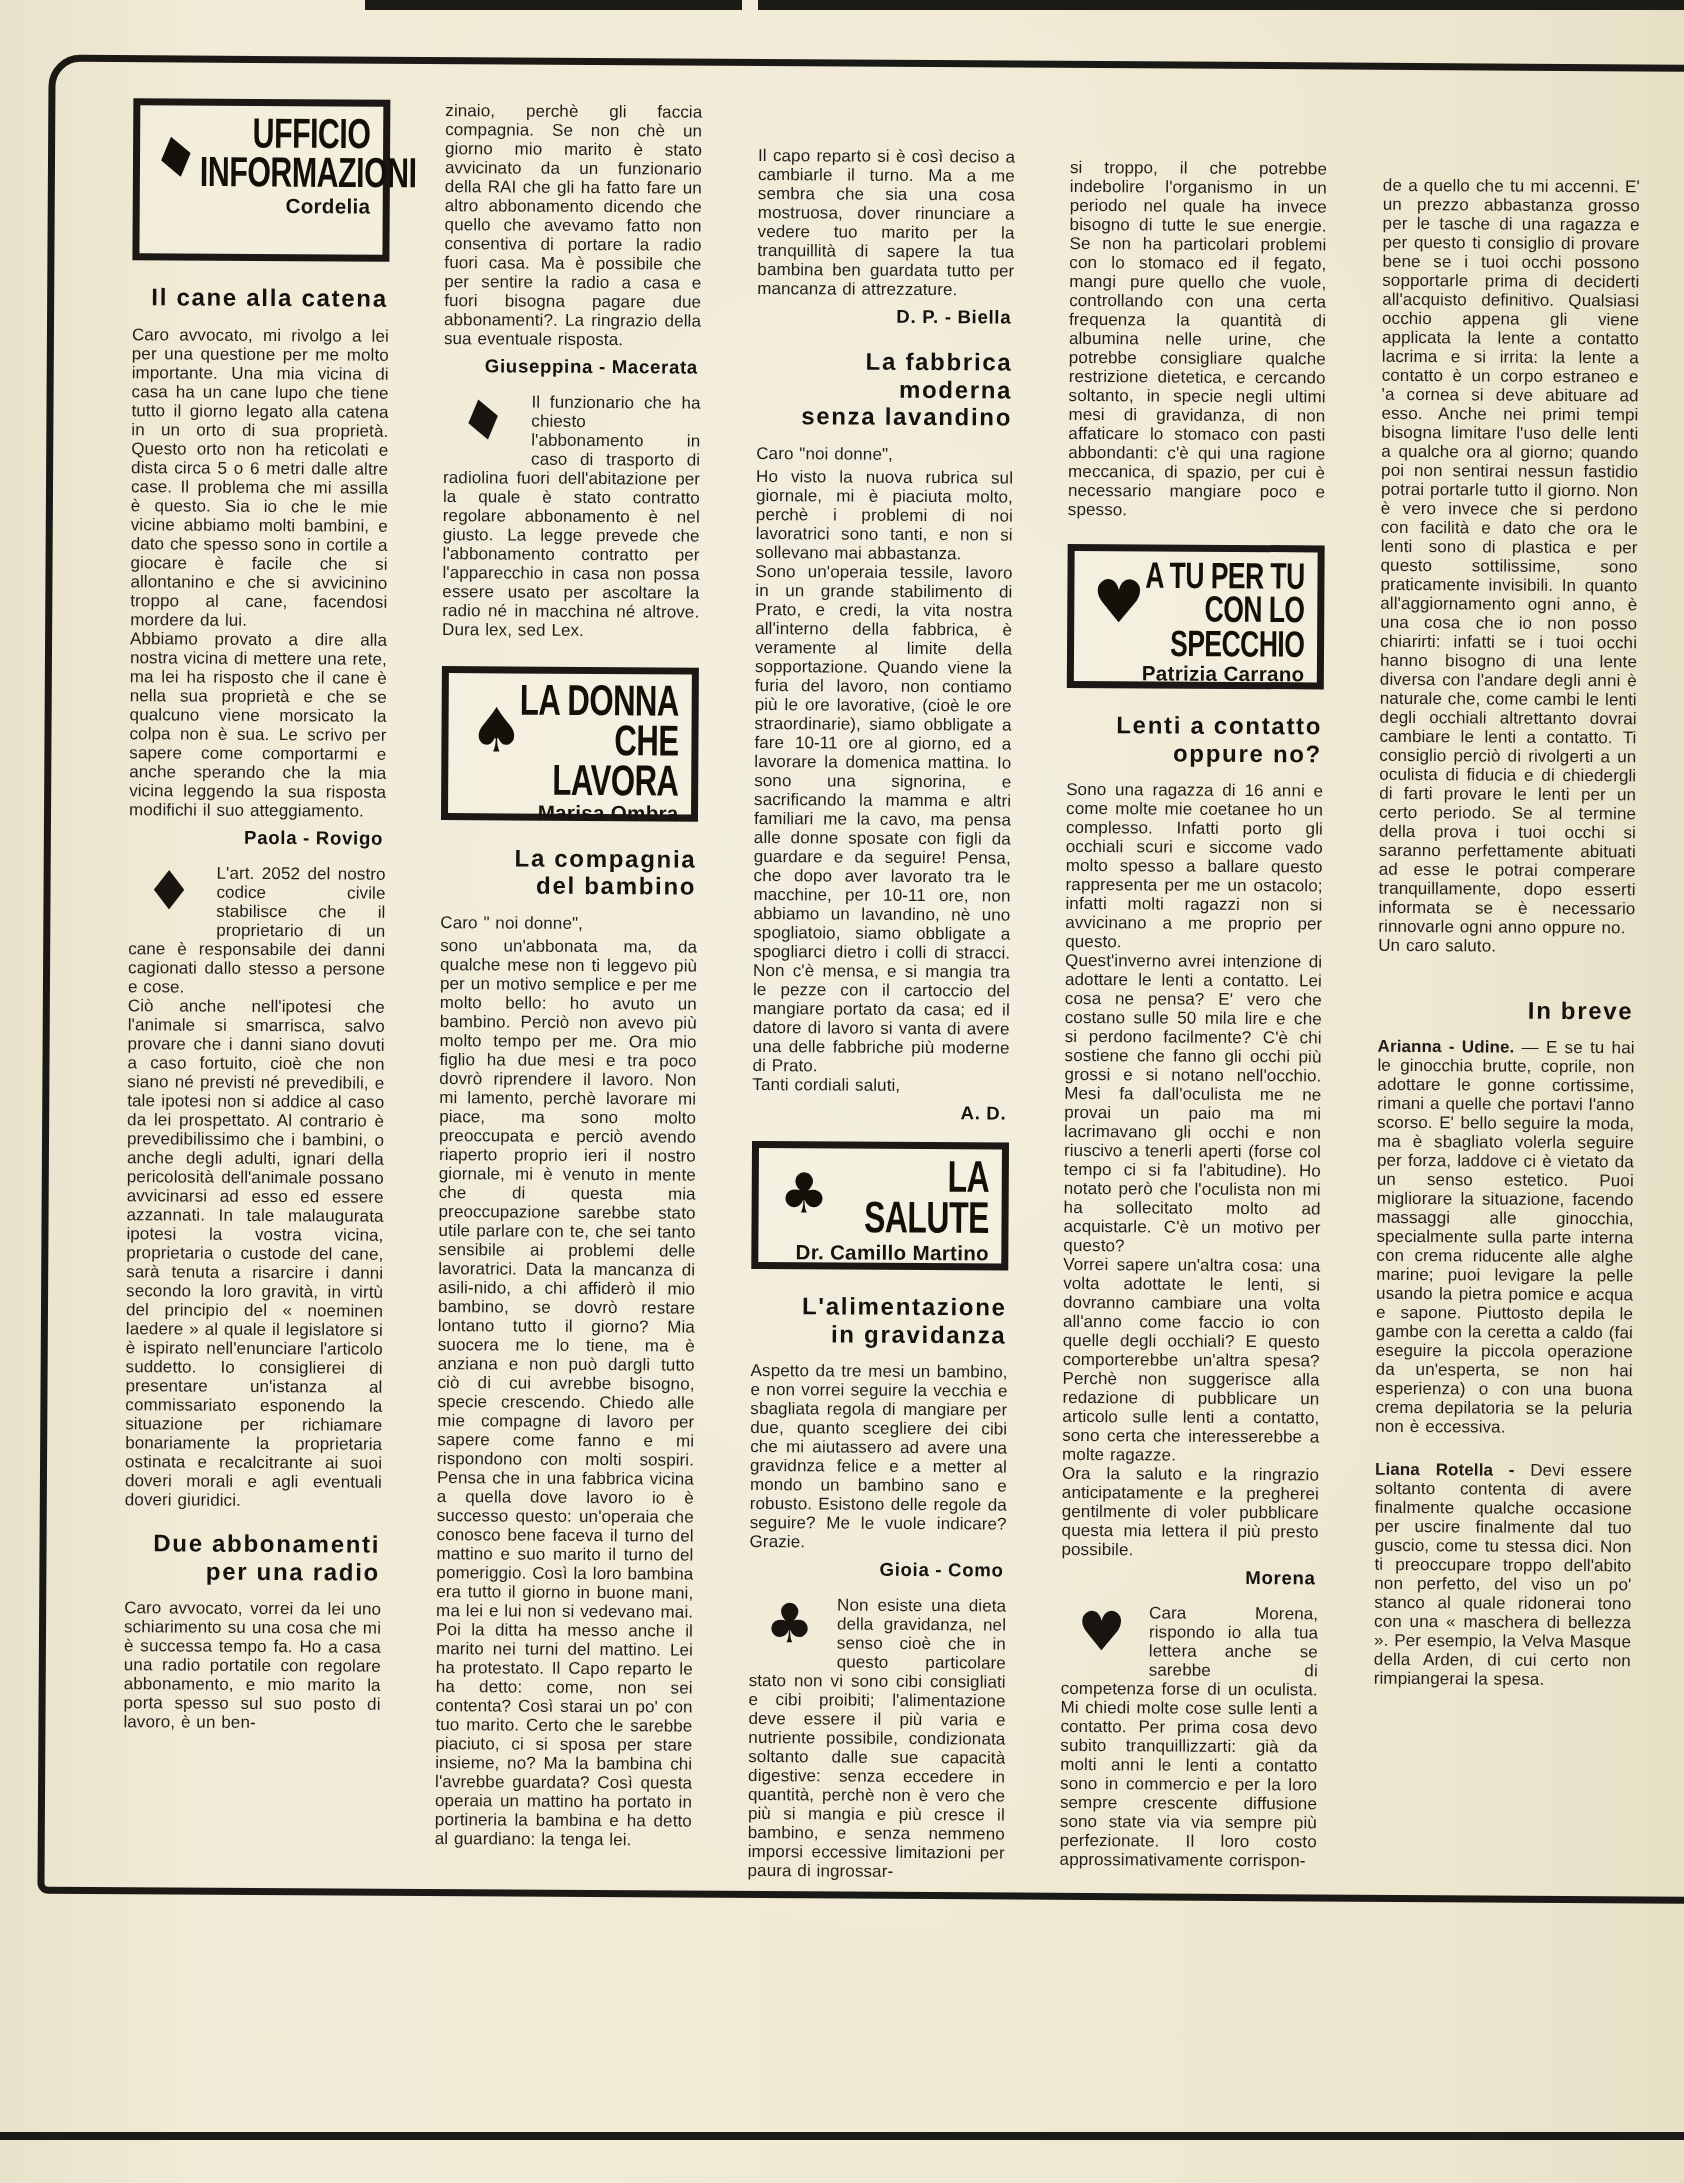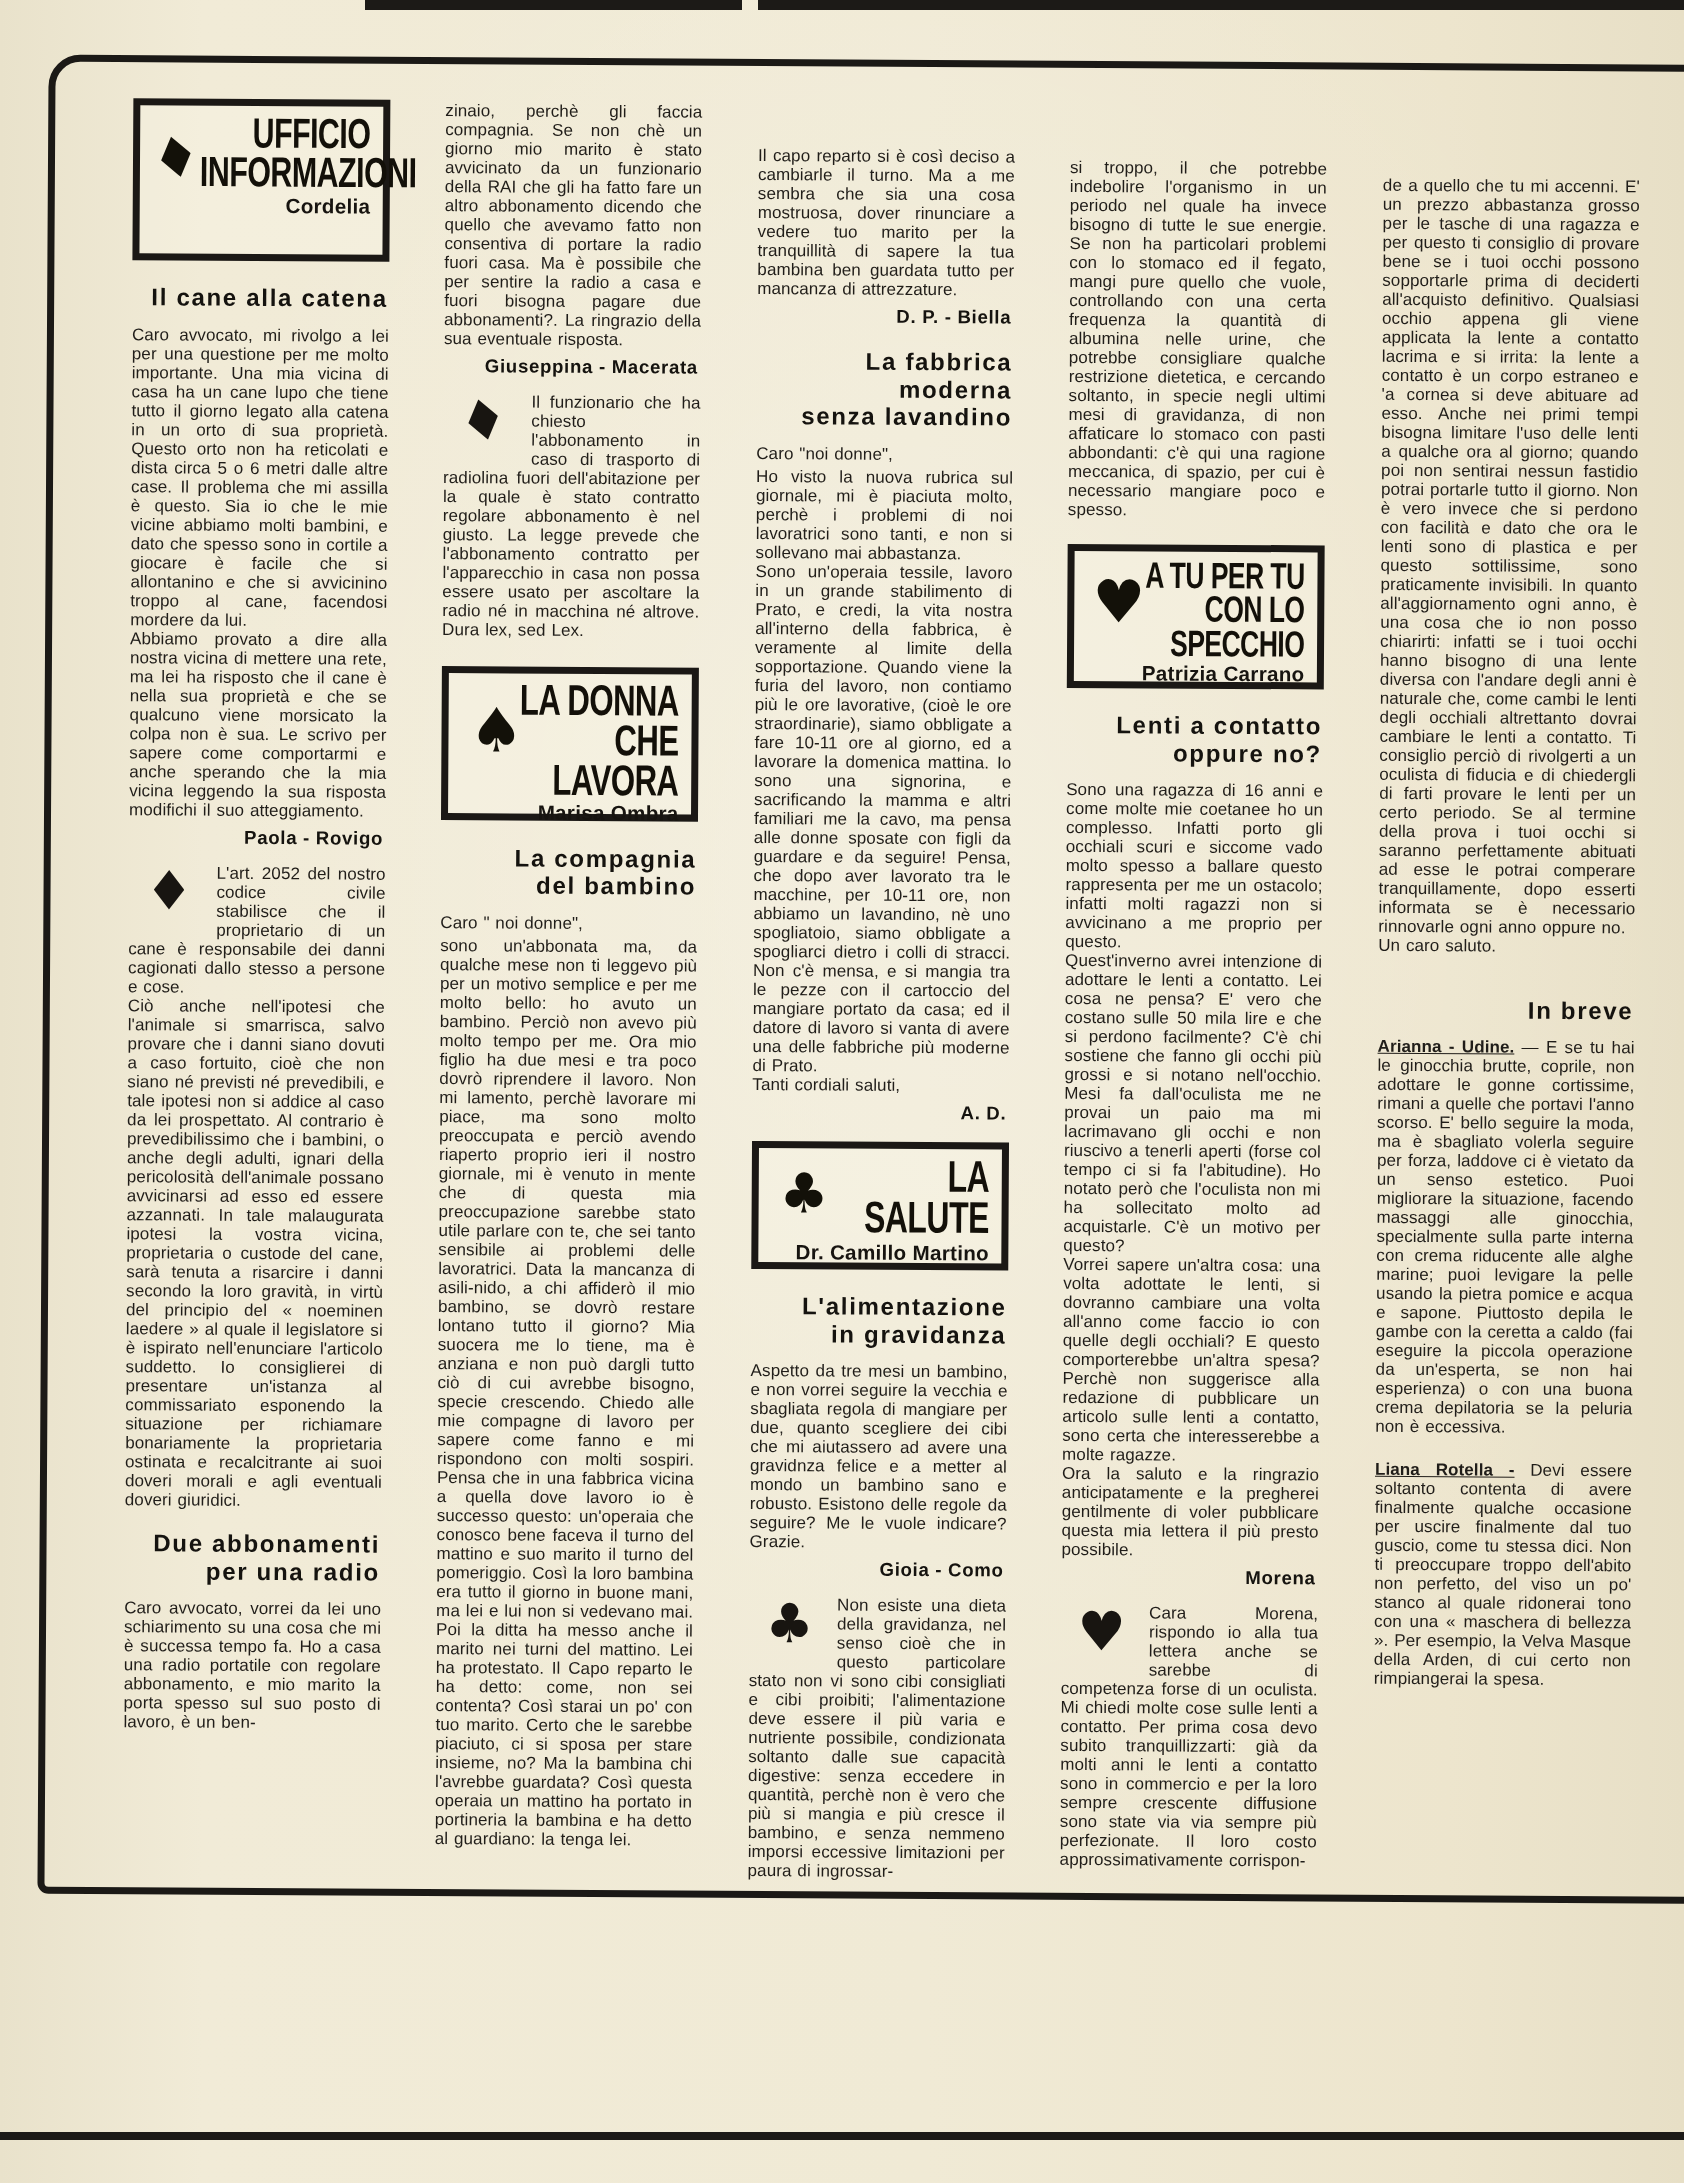--- a/index.html
+++ b/index.html
@@ -54,21 +54,21 @@
   .box-title{
     font-weight:bold;text-align:right;color:#131009;line-height:.92;
     transform:scaleX(.78) scaleY(1.08);transform-origin:100% 50%;
     letter-spacing:-0.7px;white-space:pre-line;
   }
   .box-byline{
     font-weight:bold;font-size:20.6px;text-align:right;color:#171410;margin-top:5.5px;
     letter-spacing:0.3px;
   }
   .breve-item{font-size:17px;line-height:19px;text-align:justify;letter-spacing:0.1px;margin:0 0 23.4px 0;word-spacing:1px;}
-  .breve-lead{font-weight:bold;text-decoration:underline;}
+  .breve-lead{font-weight:bold;}
 </style>
 </head>
 <body>
 
 <div class="page">
 
   <div class="top-strip" style="left:365px;top:0;width:377px;height:10.3px;"></div>
   <div class="top-strip" style="left:758px;top:0;width:926px;height:10.3px;"></div>
   <div class="bottom-strip" style="left:0;top:2132px;width:1684px;height:7.6px;"></div>
 

